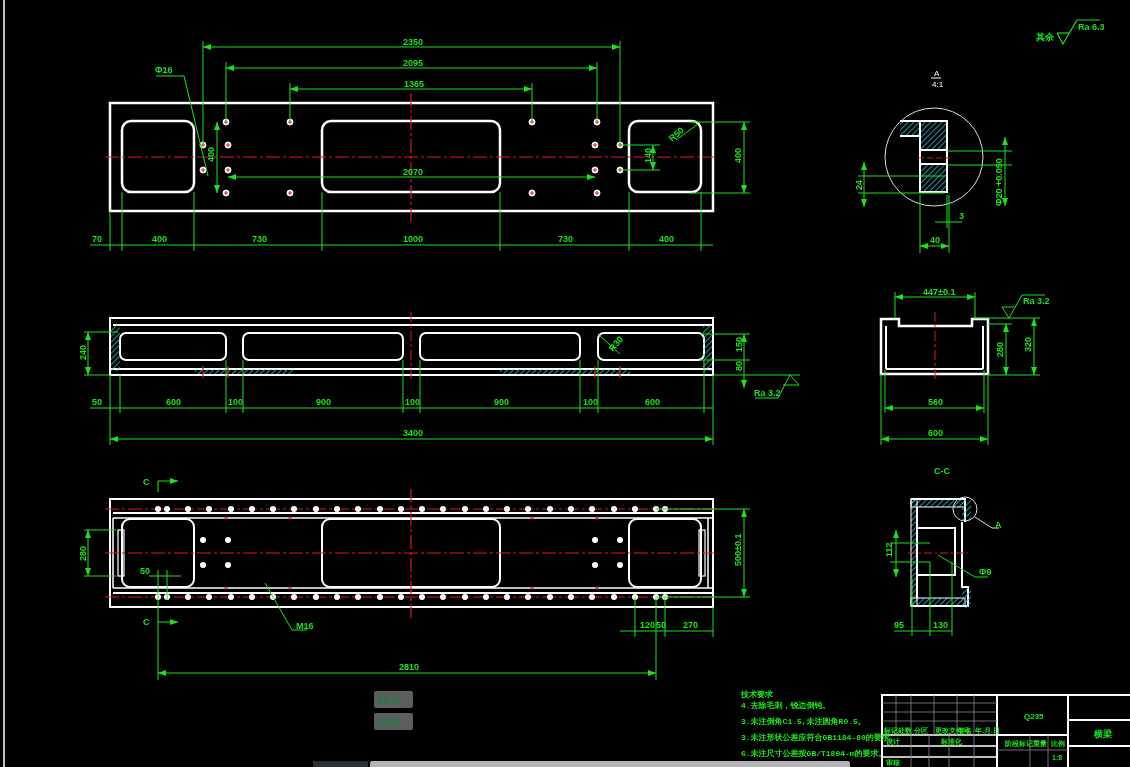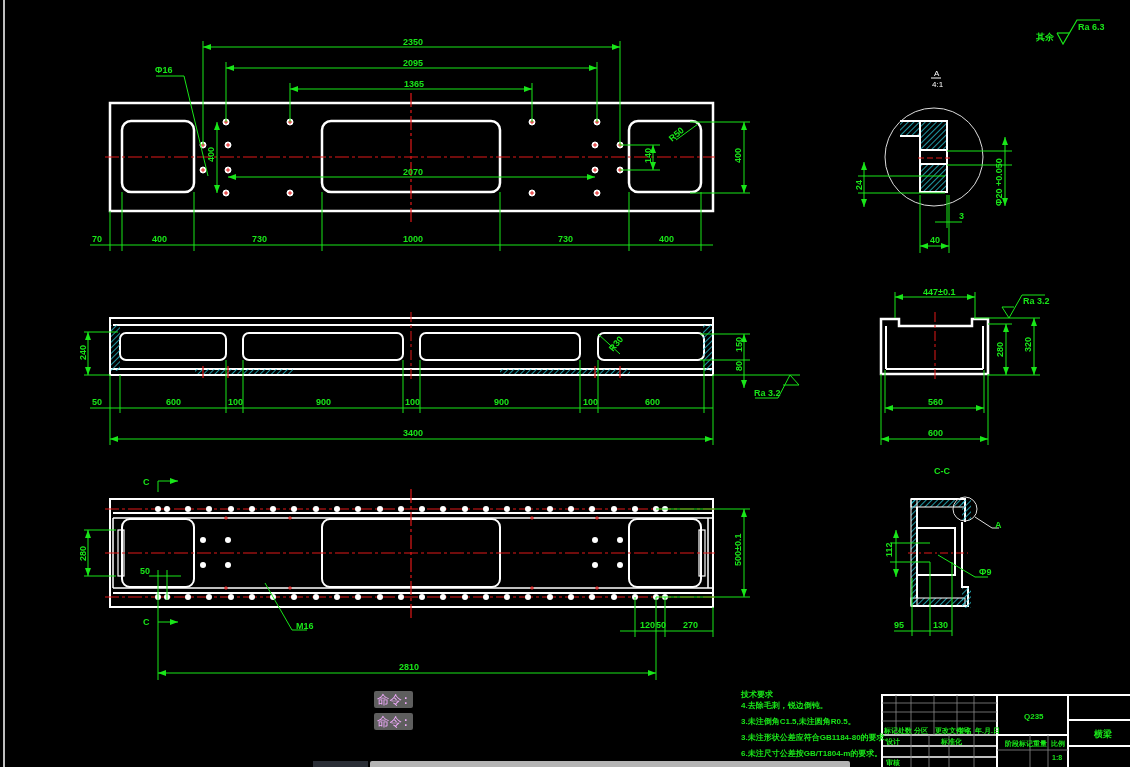--- a/index.html
+++ b/index.html
@@ -3,24 +3,24 @@
 <meta charset="utf-8">
 <style>
   html, body { margin:0; padding:0; background:#000; }
   body { width:1130px; height:767px; position:relative; overflow:hidden; font-family:"DejaVu Sans Mono", monospace; }
   #canvas { position:absolute; left:0; top:0; width:1130px; height:767px; }
   svg text { font-family:"Liberation Sans Narrow","Liberation Sans", sans-serif; }
   .dim { fill:#19e619; font-size:9px; font-weight:bold; }
   .dimv { fill:#19e619; font-size:9px; font-weight:bold; }
   .cmd-area { position:absolute; left:374px; top:686px; width:460px; }
   .cmd-msg { background:rgba(110,110,110,0.85); color:#e0e0e0; font-size:12.5px; line-height:15px; padding:1px 4px; border-radius:2px; width:448px; white-space:nowrap; }
-  .cmd-line { background:rgba(110,110,110,0.85); color:#f0abfc; font-size:12.5px; line-height:15px; padding:1px 3px; border-radius:2px; display:inline-block; margin-top:5px; }
+  .cmd-line { background:rgba(110,110,110,0.85); color:#15803d; font-size:12.5px; line-height:15px; padding:1px 3px; border-radius:2px; display:inline-block; margin-top:5px; }
   .cmd-input { position:absolute; left:370px; top:761px; width:480px; height:8px; background:#b4b4b4; border-radius:2px 2px 0 0; }
   .cmd-grip { position:absolute; left:313px; top:761px; width:55px; height:8px; background:#2a2e36; }
-  .notes { position:absolute; left:741px; top:700px; color:#19e619; font-size:8px; font-weight:bold; font-family:Liberation Sans, sans-serif; line-height:16px; }
+  .notes { position:absolute; left:741px; top:700px; color:#19e619; font-size:8px; font-weight:bold; font-family:Liberation Mono, monospace; line-height:16px; }
   .notes div { white-space:nowrap; }
   .notes .title { position:absolute; left:0; top:-13px; }
 </style>
 </head>
 <body>
 
 <svg id="canvas" viewBox="0 0 1130 767" xmlns="http://www.w3.org/2000/svg">
   <defs>
     <pattern id="hatch" width="4" height="4" patternUnits="userSpaceOnUse" patternTransform="rotate(45)">
       <line x1="0" y1="0" x2="0" y2="4" stroke="#27c8d8" stroke-width="1.5"></line>

